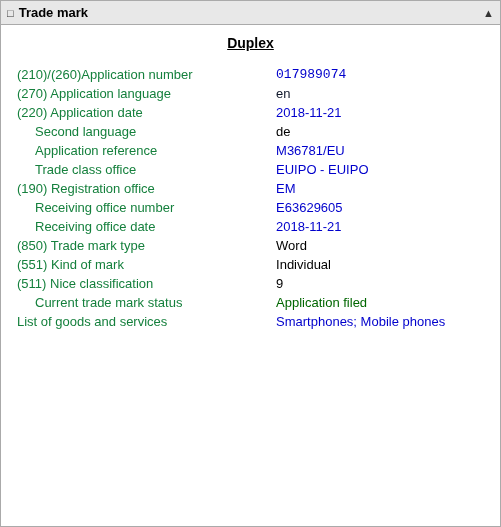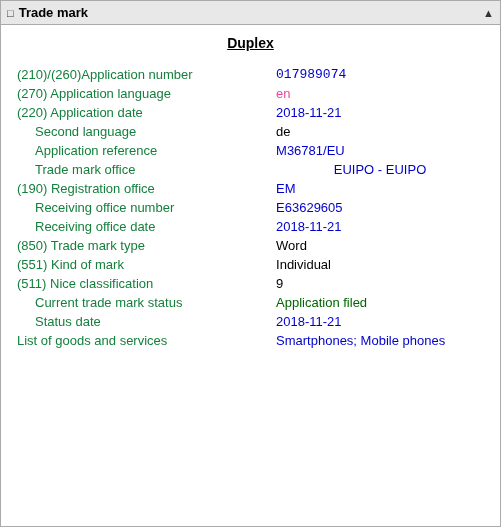--- a/index.html
+++ b/index.html
@@ -91,37 +91,37 @@
   <div class="panel-body">
     <div class="trademark-name">Duplex</div>
     <table class="info-table">
       <tbody id="info-tbody">
       <tr>
             <td class="label-col">(210)/(260)Application number</td>
             <td class="value-col" style="color: rgb(0, 0, 204); font-family: Liberation Mono, monospace;">017989074</td>
           </tr>
           <tr>
             <td class="label-col">(270) Application language</td>
-            <td class="value-col" style="color: #ec4899; margin-left: 38px;">en</td>
+            <td class="value-col" style="color: #0f172a; margin-left: 38px;">en</td>
           </tr>
           <tr>
             <td class="label-col">(220) Application date</td>
             <td class="value-col" style="color: rgb(0, 0, 204);">2018-11-21</td>
           </tr>
           <tr>
             <td class="label-col indented">Second language</td>
             <td class="value-col" style="color: #000000;">de</td>
           </tr>
           <tr>
             <td class="label-col indented">Application reference</td>
             <td class="value-col" style="color: rgb(0, 0, 204);">M36781/EU</td>
           </tr>
           <tr>
-            <td class="label-col indented">Trade mark office</td>
-            <td class="value-col" style="color: rgb(0, 0, 204); text-align: center;">EUIPO - EUIPO</td>
+            <td class="label-col indented">Trade class office</td>
+            <td class="value-col" style="color: rgb(0, 0, 204);">EUIPO - EUIPO</td>
           </tr>
           <tr>
             <td class="label-col">(190) Registration office</td>
             <td class="value-col" style="color: rgb(0, 0, 204);">EM</td>
           </tr>
           <tr>
             <td class="label-col indented">Receiving office number</td>
             <td class="value-col" style="color: rgb(0, 0, 204);">E63629605</td>
           </tr>
           <tr>
@@ -138,23 +138,19 @@
           </tr>
           <tr>
             <td class="label-col">(511) Nice classification</td>
             <td class="value-col">9</td>
           </tr>
           <tr>
             <td class="label-col indented">Current trade mark status</td>
             <td class="value-col" style="color: rgb(0, 102, 0);">Application filed</td>
           </tr>
           <tr>
-            <td class="label-col indented">Status date</td>
-            <td class="value-col" style="color: rgb(0, 0, 204);">2018-11-21</td>
-          </tr>
-          <tr>
             <td class="label-col">List of goods and services</td>
             <td class="value-col" style="color: rgb(0, 0, 204);">Smartphones; Mobile phones</td>
           </tr>
         </tbody>
     </table>
   </div>
 </div>
 
 </body></html>

